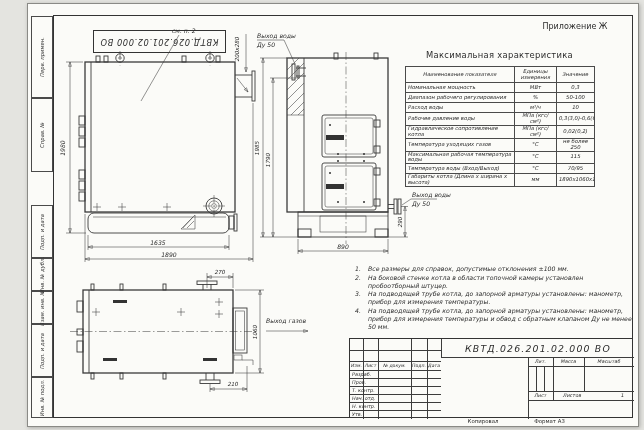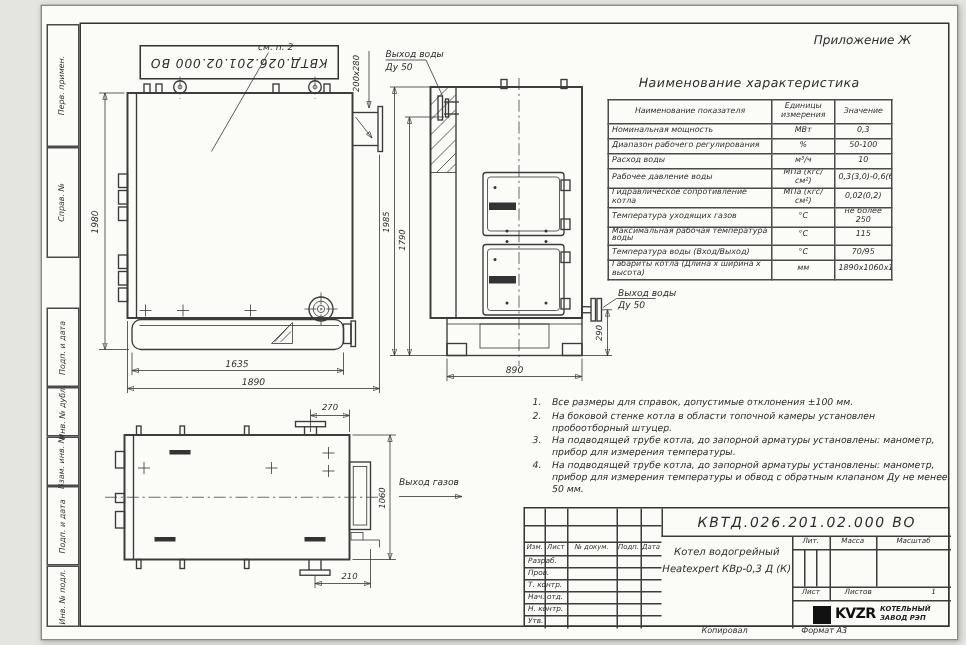--- a/index.html
+++ b/index.html
@@ -1,19 +1,19 @@
 <!DOCTYPE html>
 <html><head>
 <meta charset="utf-8">
 <style>
   html,body{margin:0;padding:0;}
   .stage{position:relative;width:644px;height:430px;background:#e4e4e0;overflow:hidden;
          font-family:"DejaVu Sans","Liberation Sans",sans-serif;}
   .abs{position:absolute;box-sizing:border-box;}
-  .t{position:absolute;box-sizing:border-box;font-style:italic;color:#2c2c2c;}
+  .t{position:absolute;box-sizing:border-box;color:#2c2c2c;}
   .sheet{left:27px;top:3px;width:612px;height:424px;background:#fbfbf8;border:1px solid #8a8a86;box-shadow:1px 1px 4px rgba(0,0,0,.25);}
   .frame{left:53px;top:15px;width:580px;height:403px;border:1.4px solid #333;}
   .vbox{left:31px;width:22px;border:1px solid #4a4a4a;display:flex;align-items:center;justify-content:center;position:absolute;box-sizing:border-box;}
   .vbox span{transform:rotate(-90deg);white-space:nowrap;font-size:5.3px;font-style:italic;color:#333;}
   .stamp{left:93px;top:30px;width:133px;height:23px;border:1.2px solid #333;display:flex;align-items:center;justify-content:center;}
   .stamp span{transform:rotate(180deg);font-size:8.2px;font-style:italic;letter-spacing:.6px;color:#2c2c2c;white-space:nowrap;}
   .appendix{left:520px;top:22px;width:110px;font-size:8px;text-align:center;}
   .tbl-title{left:405px;top:50px;width:189px;font-size:8.4px;text-align:center;letter-spacing:.3px;}
   table.spec{position:absolute;left:405px;top:66px;width:189px;border-collapse:collapse;table-layout:fixed;}
   table.spec th,table.spec td{border:0.8px solid #4a4a4a;font-style:italic;font-weight:normal;color:#2c2c2c;
@@ -87,21 +87,21 @@
     </div>
   <div class="vbox" style="top:377px;height:41px;">
       <span>Инв. № подл.</span>
     </div>
 
   <div class="abs stamp">
       <span>КВТД.026.201.02.000 ВО</span>
     </div>
 
   <div class="t appendix">Приложение Ж</div>
-  <div class="t tbl-title">Наименование характеристика</div>
+  <div class="t tbl-title">Максимальная характеристика</div>
   <table class="spec">
     <colgroup>
         <col style="width:109px">
         <col style="width:42px">
         <col style="width:38px">
       </colgroup>
     <tbody>
         <tr>
       <th>Наименование показателя</th>
       <th>Единицы измерения</th>
@@ -413,49 +413,37 @@
 
     <div class="role" style="top:31px;">Разраб.</div>
     <div class="role" style="top:39px;">Пров.</div>
     <div class="role" style="top:47px;">Т. контр.</div>
     <div class="role" style="top:55px;">Нач. отд.</div>
     <div class="role" style="top:63px;">Н. контр.</div>
     <div class="role" style="top:71px;">Утв.</div>
 
     <div class="cell docnum">КВТД.026.201.02.000 ВО</div>
 
-    <div class="cell namecell">
-      <div>Котел водогрейный</div>
-      <div>Heatexpert КВр-0,3 Д (К)</div>
-    </div>
 
     <div class="vl" style="left:178px;top:19px;height:61px;"></div>
     <div class="vl" style="left:203px;top:19px;height:42px;"></div>
     <div class="vl" style="left:234px;top:19px;height:33px;"></div>
     <div class="vl" style="left:186px;top:27px;height:25px;"></div>
     <div class="vl" style="left:194px;top:27px;height:25px;"></div>
     <div class="hl" style="left:178px;top:27px;width:106px;"></div>
     <div class="hl" style="left:178px;top:52px;width:106px;"></div>
     <div class="hl" style="left:178px;top:61px;width:106px;"></div>
 
     <div class="cell small-c" style="left:178px;top:19px;width:25px;height:8px;">Лит.</div>
     <div class="cell small-c" style="left:203px;top:19px;width:31px;height:8px;">Масса</div>
     <div class="cell small-c" style="left:234px;top:19px;width:50px;height:8px;">Масштаб</div>
 
     <div class="cell small-c" style="left:178px;top:52px;width:25px;height:9px;line-height:9px;">Лист</div>
     <div class="cell sheetsrow" style="left:203px;top:52px;width:81px;height:9px;">
       <span>Листов</span>
       <span>1</span>
     </div>
 
-    <div class="cell companycell" style="left:178px;top:61px;width:106px;height:19px;">
-      <span class="logo-sq"></span>
-      <span class="logo-word">KVZR</span>
-      <span class="companytxt">
-        <span>КОТЕЛЬНЫЙ</span>
-        <span>ЗАВОД РЭП</span>
-      </span>
-    </div>
   </div>
 
   <div class="t footer-t" style="left:455px;top:418px;width:56px;">Копировал</div>
   <div class="t footer-t" style="left:527px;top:418px;width:45px;">Формат А3</div>
 </div>
 
 </body></html>

